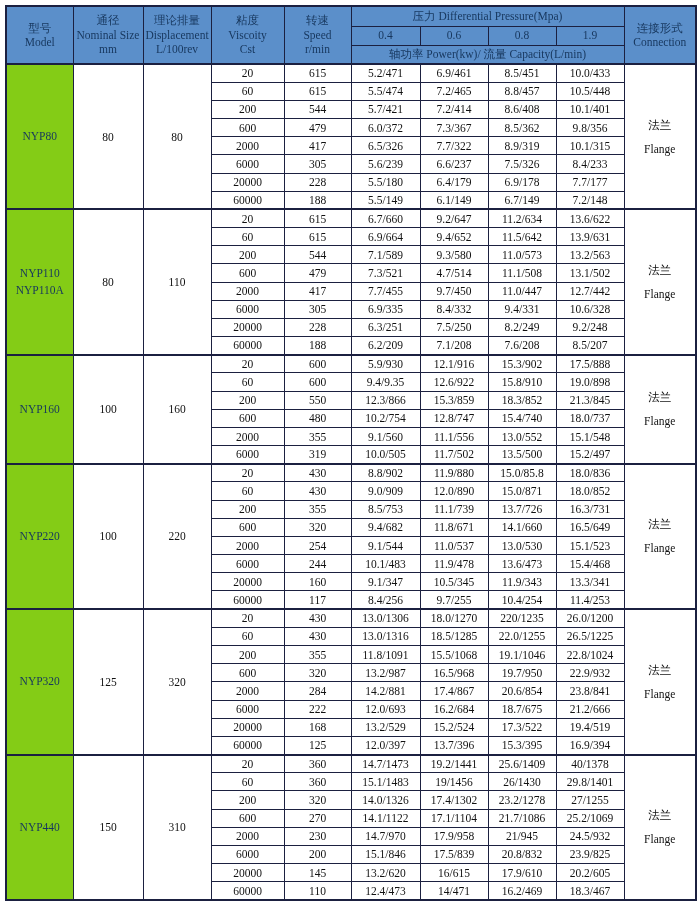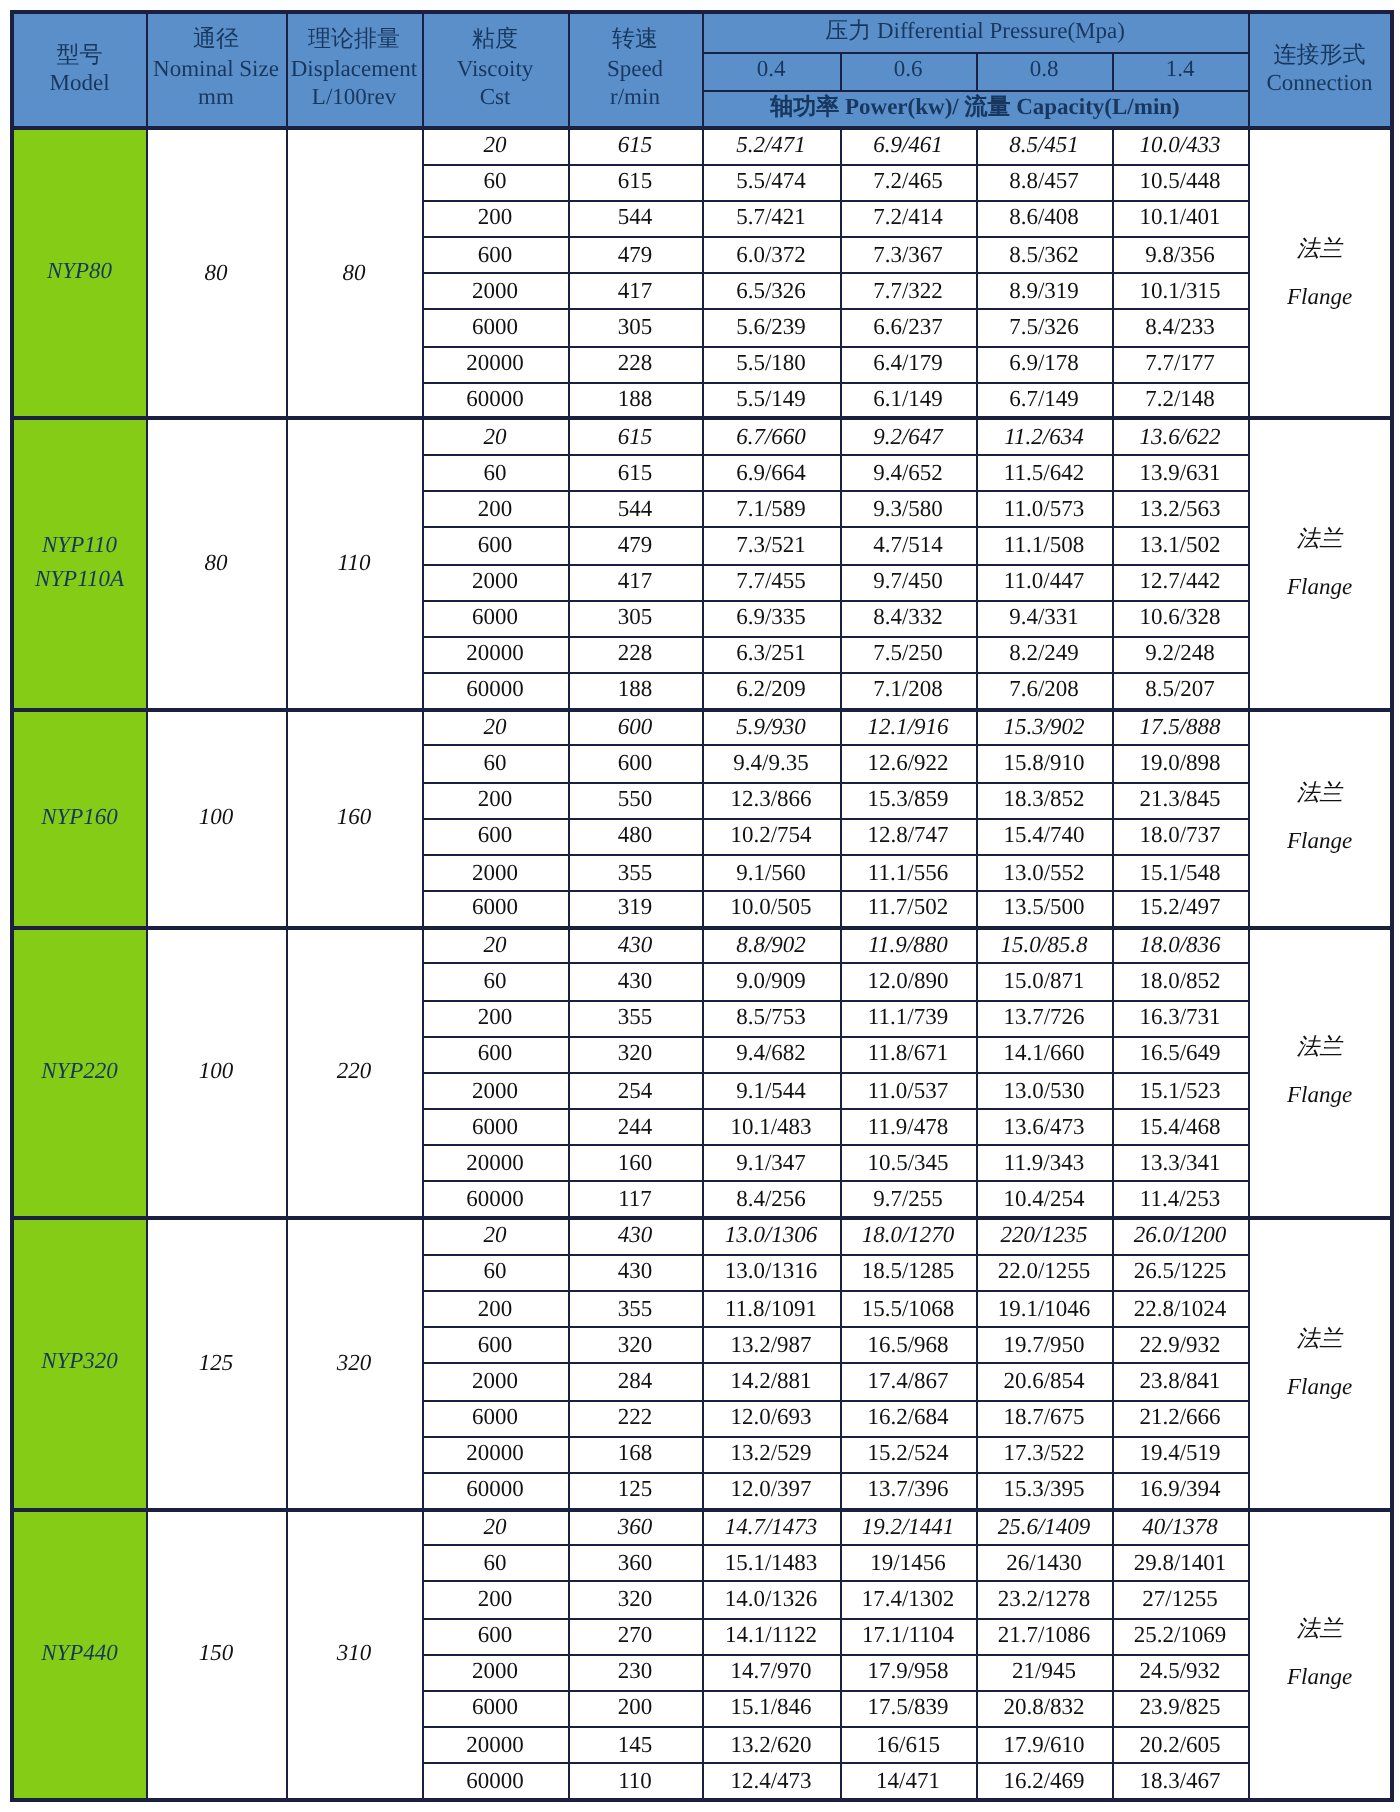--- a/index.html
+++ b/index.html
@@ -26,39 +26,39 @@
     background: #5b8fca;
     color: #17375e;
     font-weight: normal;
     font-size: 11.5px;
     line-height: 1.25;
     white-space: pre-line;
   }
   thead tr.hdr-row-1 { height: 20px; }
   thead tr.hdr-row-2 { height: 19px; margin-left: 46px; }
   thead tr.hdr-row-3 { height: 19px; }
-  thead tr.hdr-row-3 th { border-bottom-width: 2px; font-weight: bold; }
+  thead tr.hdr-row-3 th { border-bottom-width: 2px; }
   tbody td {
     font-size: 11.5px;
     color: #111111;
     height: 18px;
     background: #ffffff;
   }
   tbody td.model-cell {
     background: #84cc16;
     color: #17375e;
     white-space: pre-line;
     line-height: 1.5;
   }
   tbody td.connection-cell {
     white-space: pre-line;
     line-height: 2.1;
     margin-left: 44px;
   }
-  tbody tr.block-start td { border-top-width: 2px; font-style: italic; }
+  tbody tr.block-start td { border-top-width: 2px; }
 </style>
 </head>
 <body>
 
 <div class="page">
   <table class="spec-table">
     <colgroup>
       <col style="width:67px">
         <col style="width:70px">
         <col style="width:68px">
@@ -87,21 +87,21 @@
 Speed
 r/min</th>
         <th colspan="4">压力 Differential Pressure(Mpa)</th>
         <th rowspan="3">连接形式
 Connection</th>
       </tr>
       <tr class="hdr-row-2">
         <th>0.4</th>
         <th>0.6</th>
         <th>0.8</th>
-        <th>1.4</th>
+        <th>1.9</th>
       </tr>
       <tr class="hdr-row-3">
         <th colspan="4">轴功率 Power(kw)/ 流量 Capacity(L/min)</th>
       </tr>
     </thead>
     <tbody>
         <tr class="block-start">
           <td class="model-cell" rowspan="8">NYP80</td>
           <td rowspan="8">80</td>
           <td rowspan="8">80</td>

